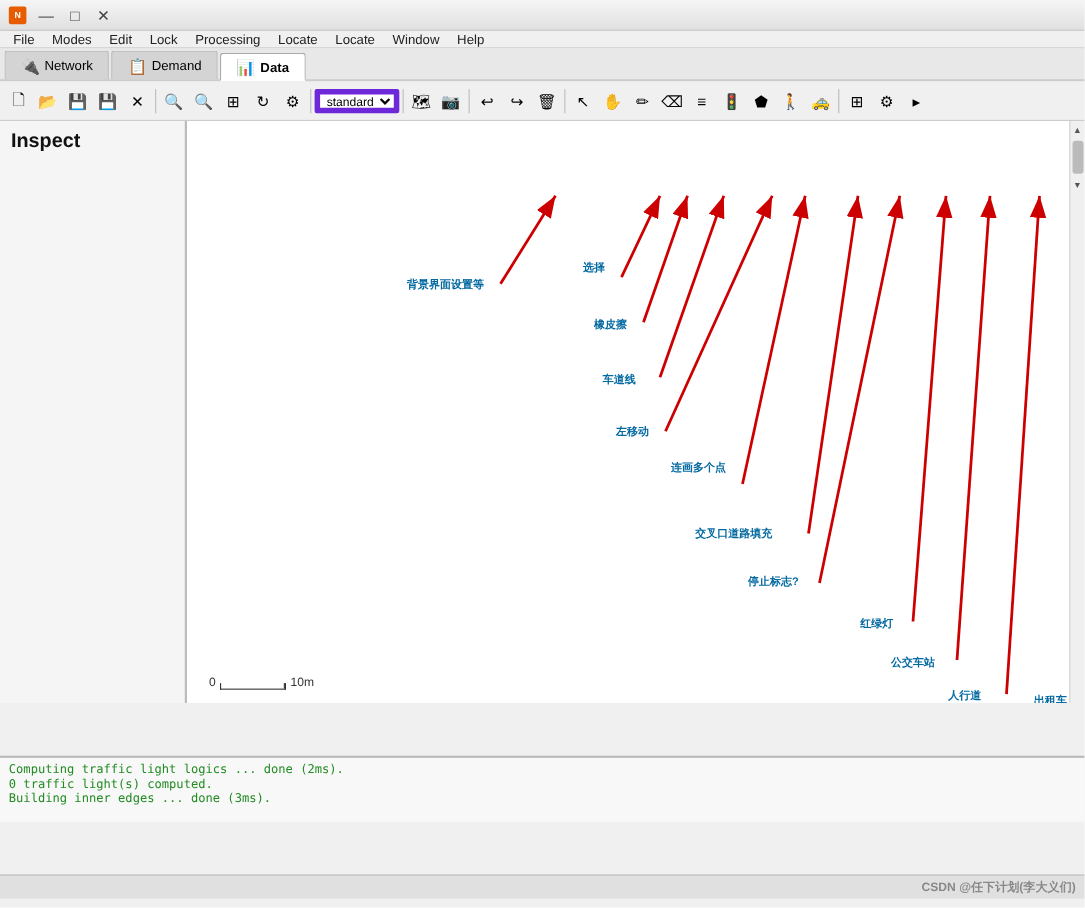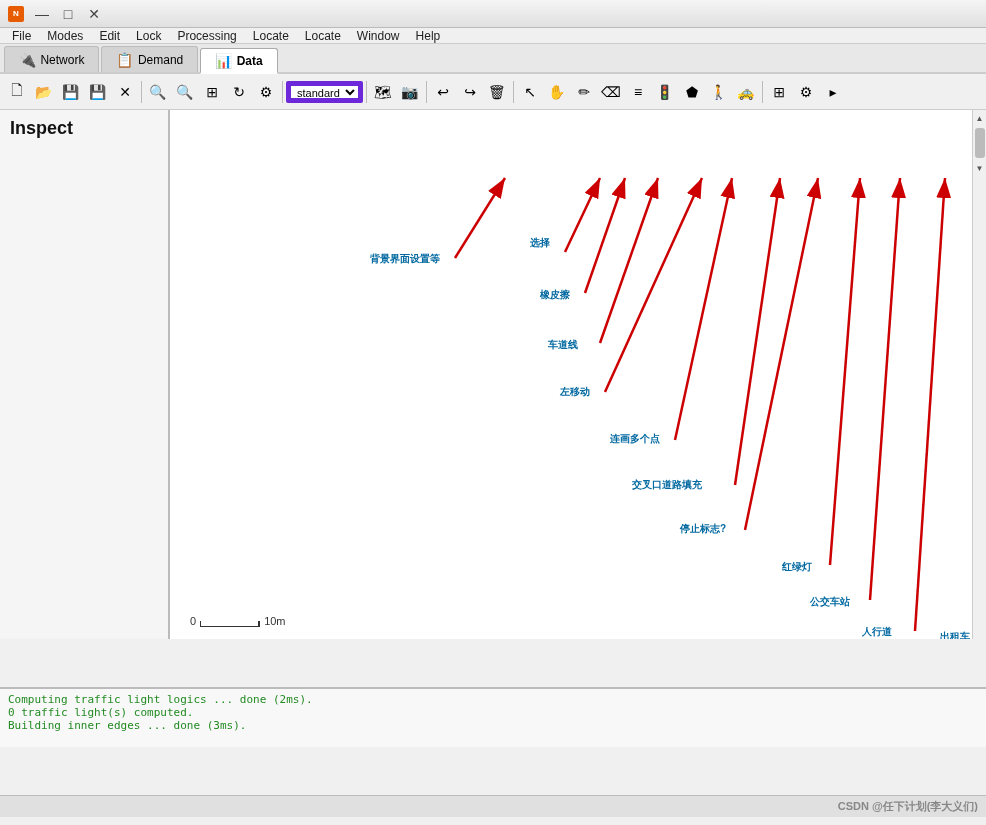--- a/index.html
+++ b/index.html
@@ -364,21 +364,21 @@
         <line x1="745" y1="521" x2="775" y2="68" stroke="#cc0000" stroke-width="2.5" marker-end="url(#arrowhead)"></line>
 
         <line x1="815" y1="525" x2="818" y2="68" stroke="#cc0000" stroke-width="2.5" marker-end="url(#arrowhead)"></line>
       </svg>
 
       <div class="ann-label" style="left:200px;top:142px;">背景界面设置等</div>
       <div class="ann-label" style="left:360px;top:126px;">选择</div>
       <div class="ann-label" style="left:370px;top:178px;">橡皮擦</div>
       <div class="ann-label" style="left:378px;top:228px;">车道线</div>
       <div class="ann-label" style="left:390px;top:275px;">左移动</div>
-      <div class="ann-label" style="left:440px;top:322px;">连画多个点</div>
+      <div class="ann-label" style="left:440px;top:308px;">连画多个点</div>
       <div class="ann-label" style="left:462px;top:368px;">交叉口道路填充</div>
       <div class="ann-label" style="left:510px;top:412px;">停止标志?</div>
       <div class="ann-label" style="left:612px;top:450px;">红绿灯</div>
       <div class="ann-label" style="left:640px;top:485px;">公交车站</div>
       <div class="ann-label" style="left:692px;top:515px;">人行道</div>
       <div class="ann-label" style="left:770px;top:520px;">出租车</div>
 
       <div id="scale-bar">
         <div class="scale-line">
           <span class="scale-num">0</span>

